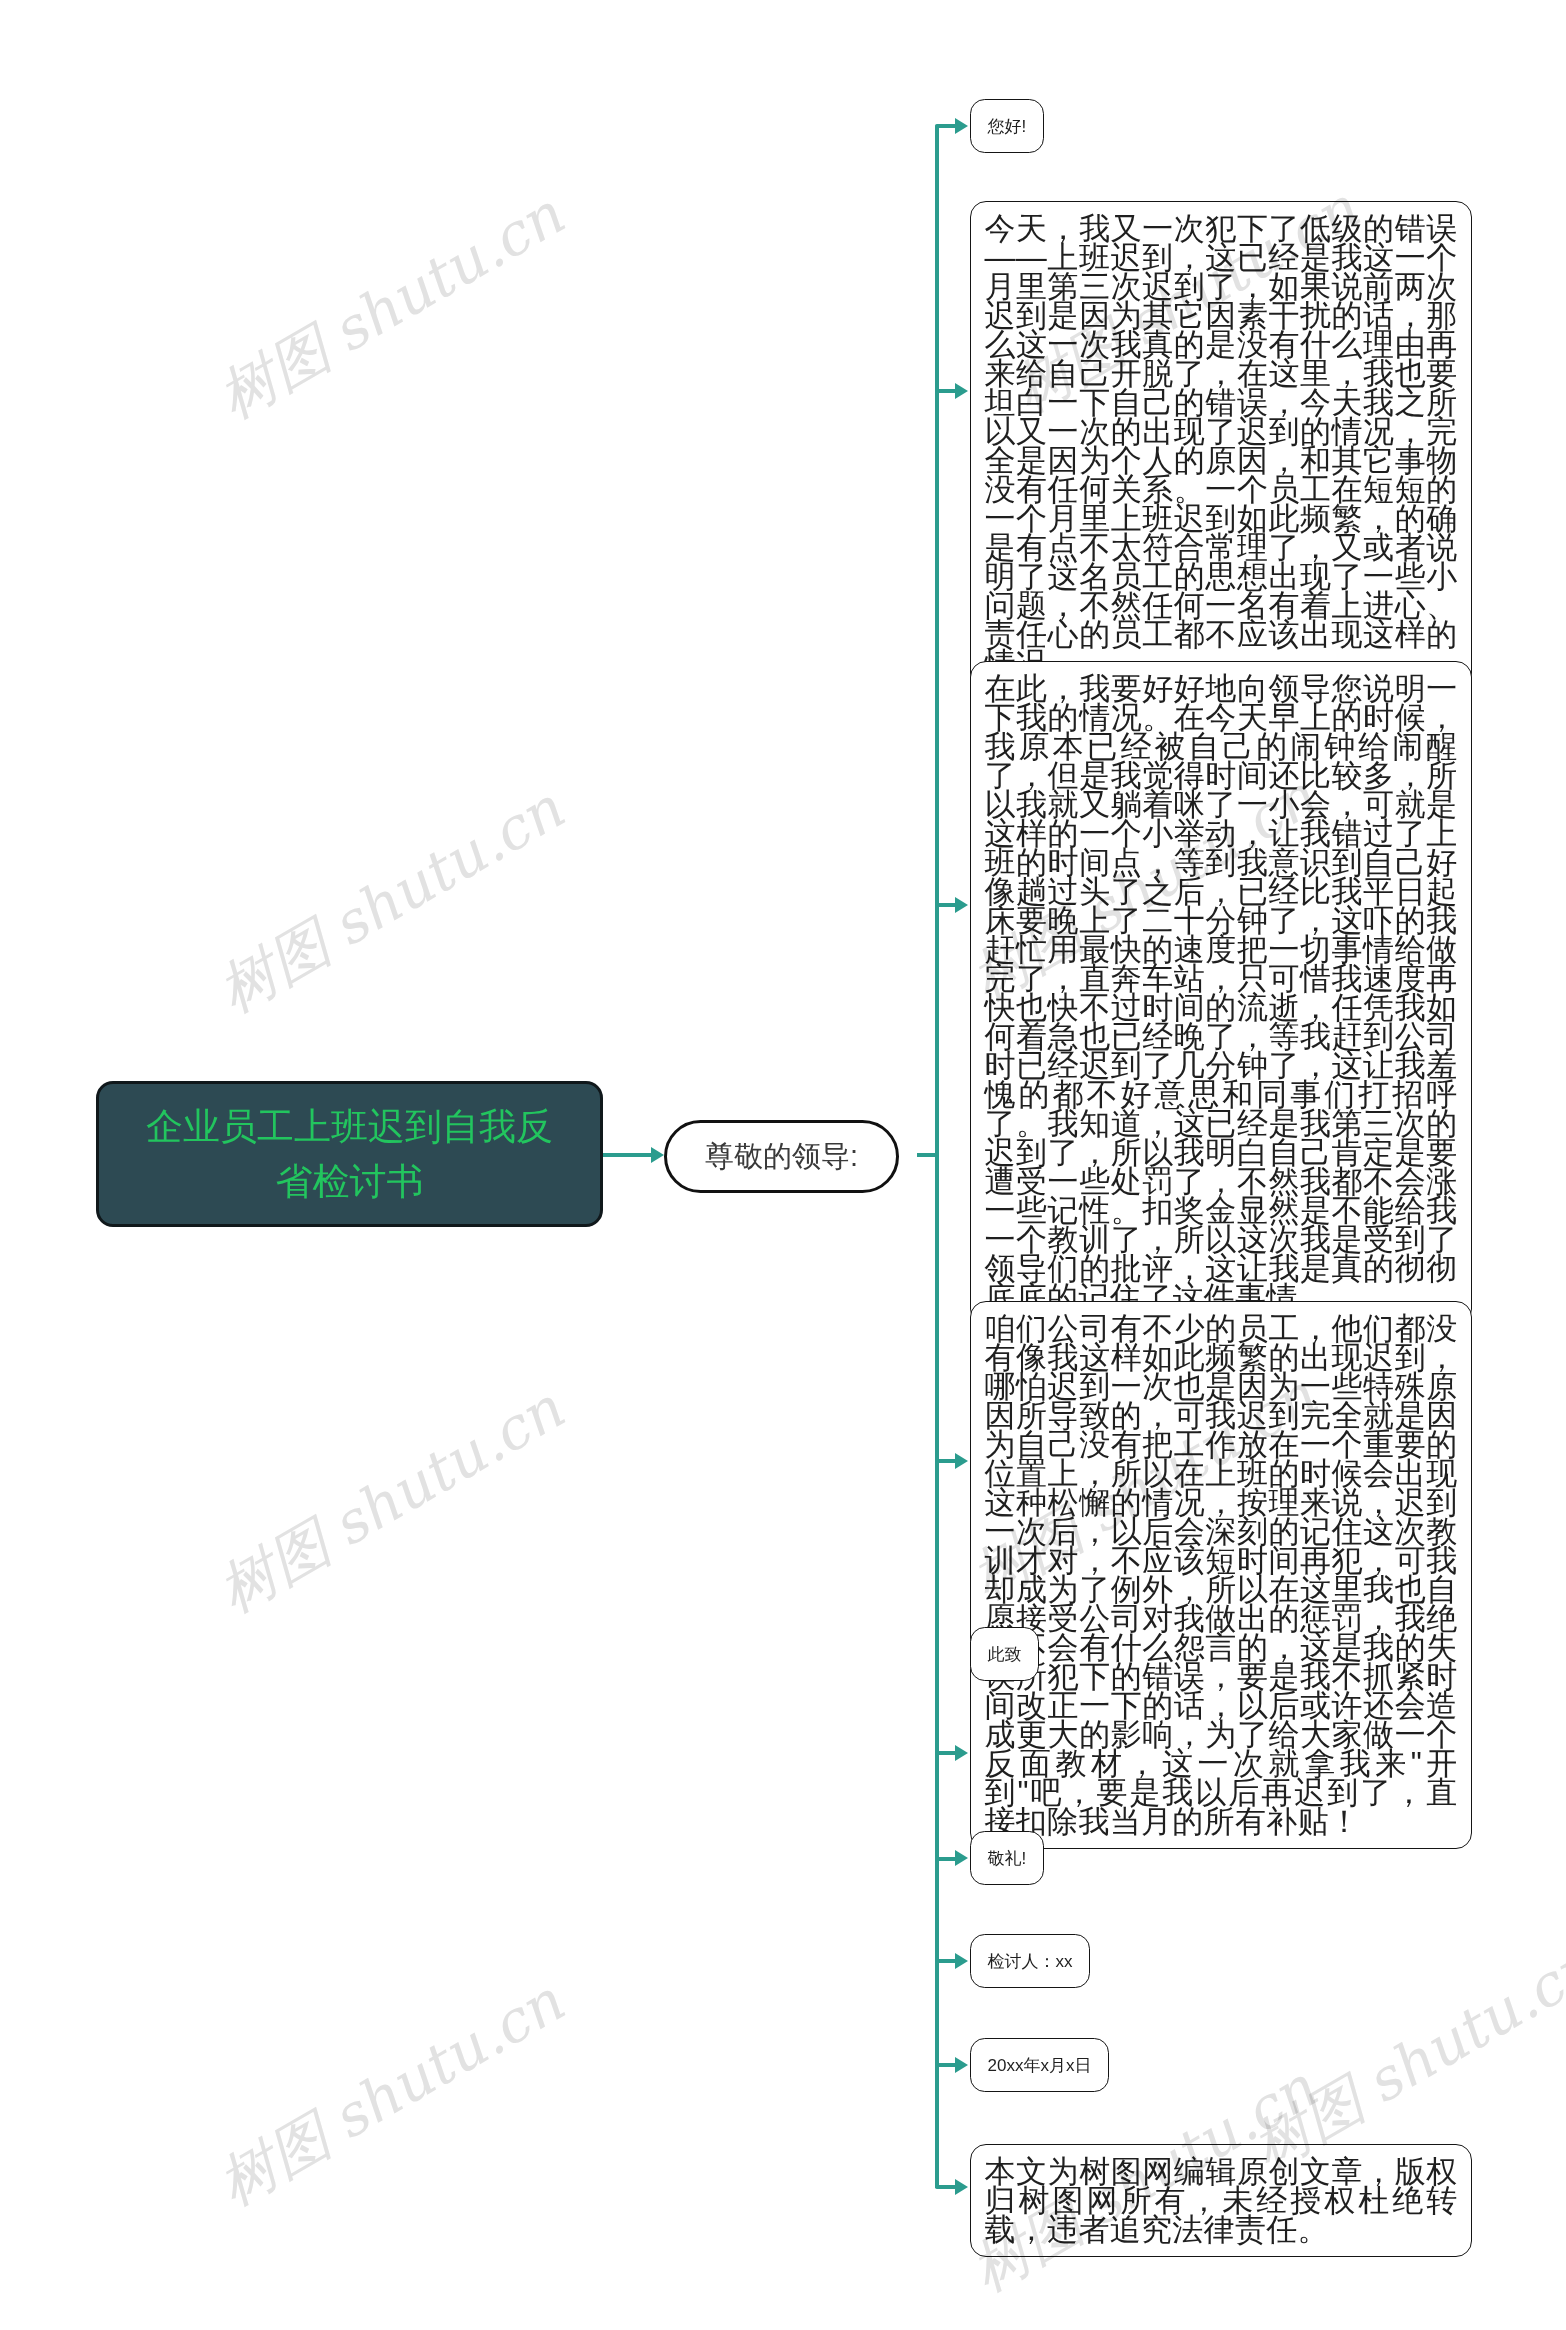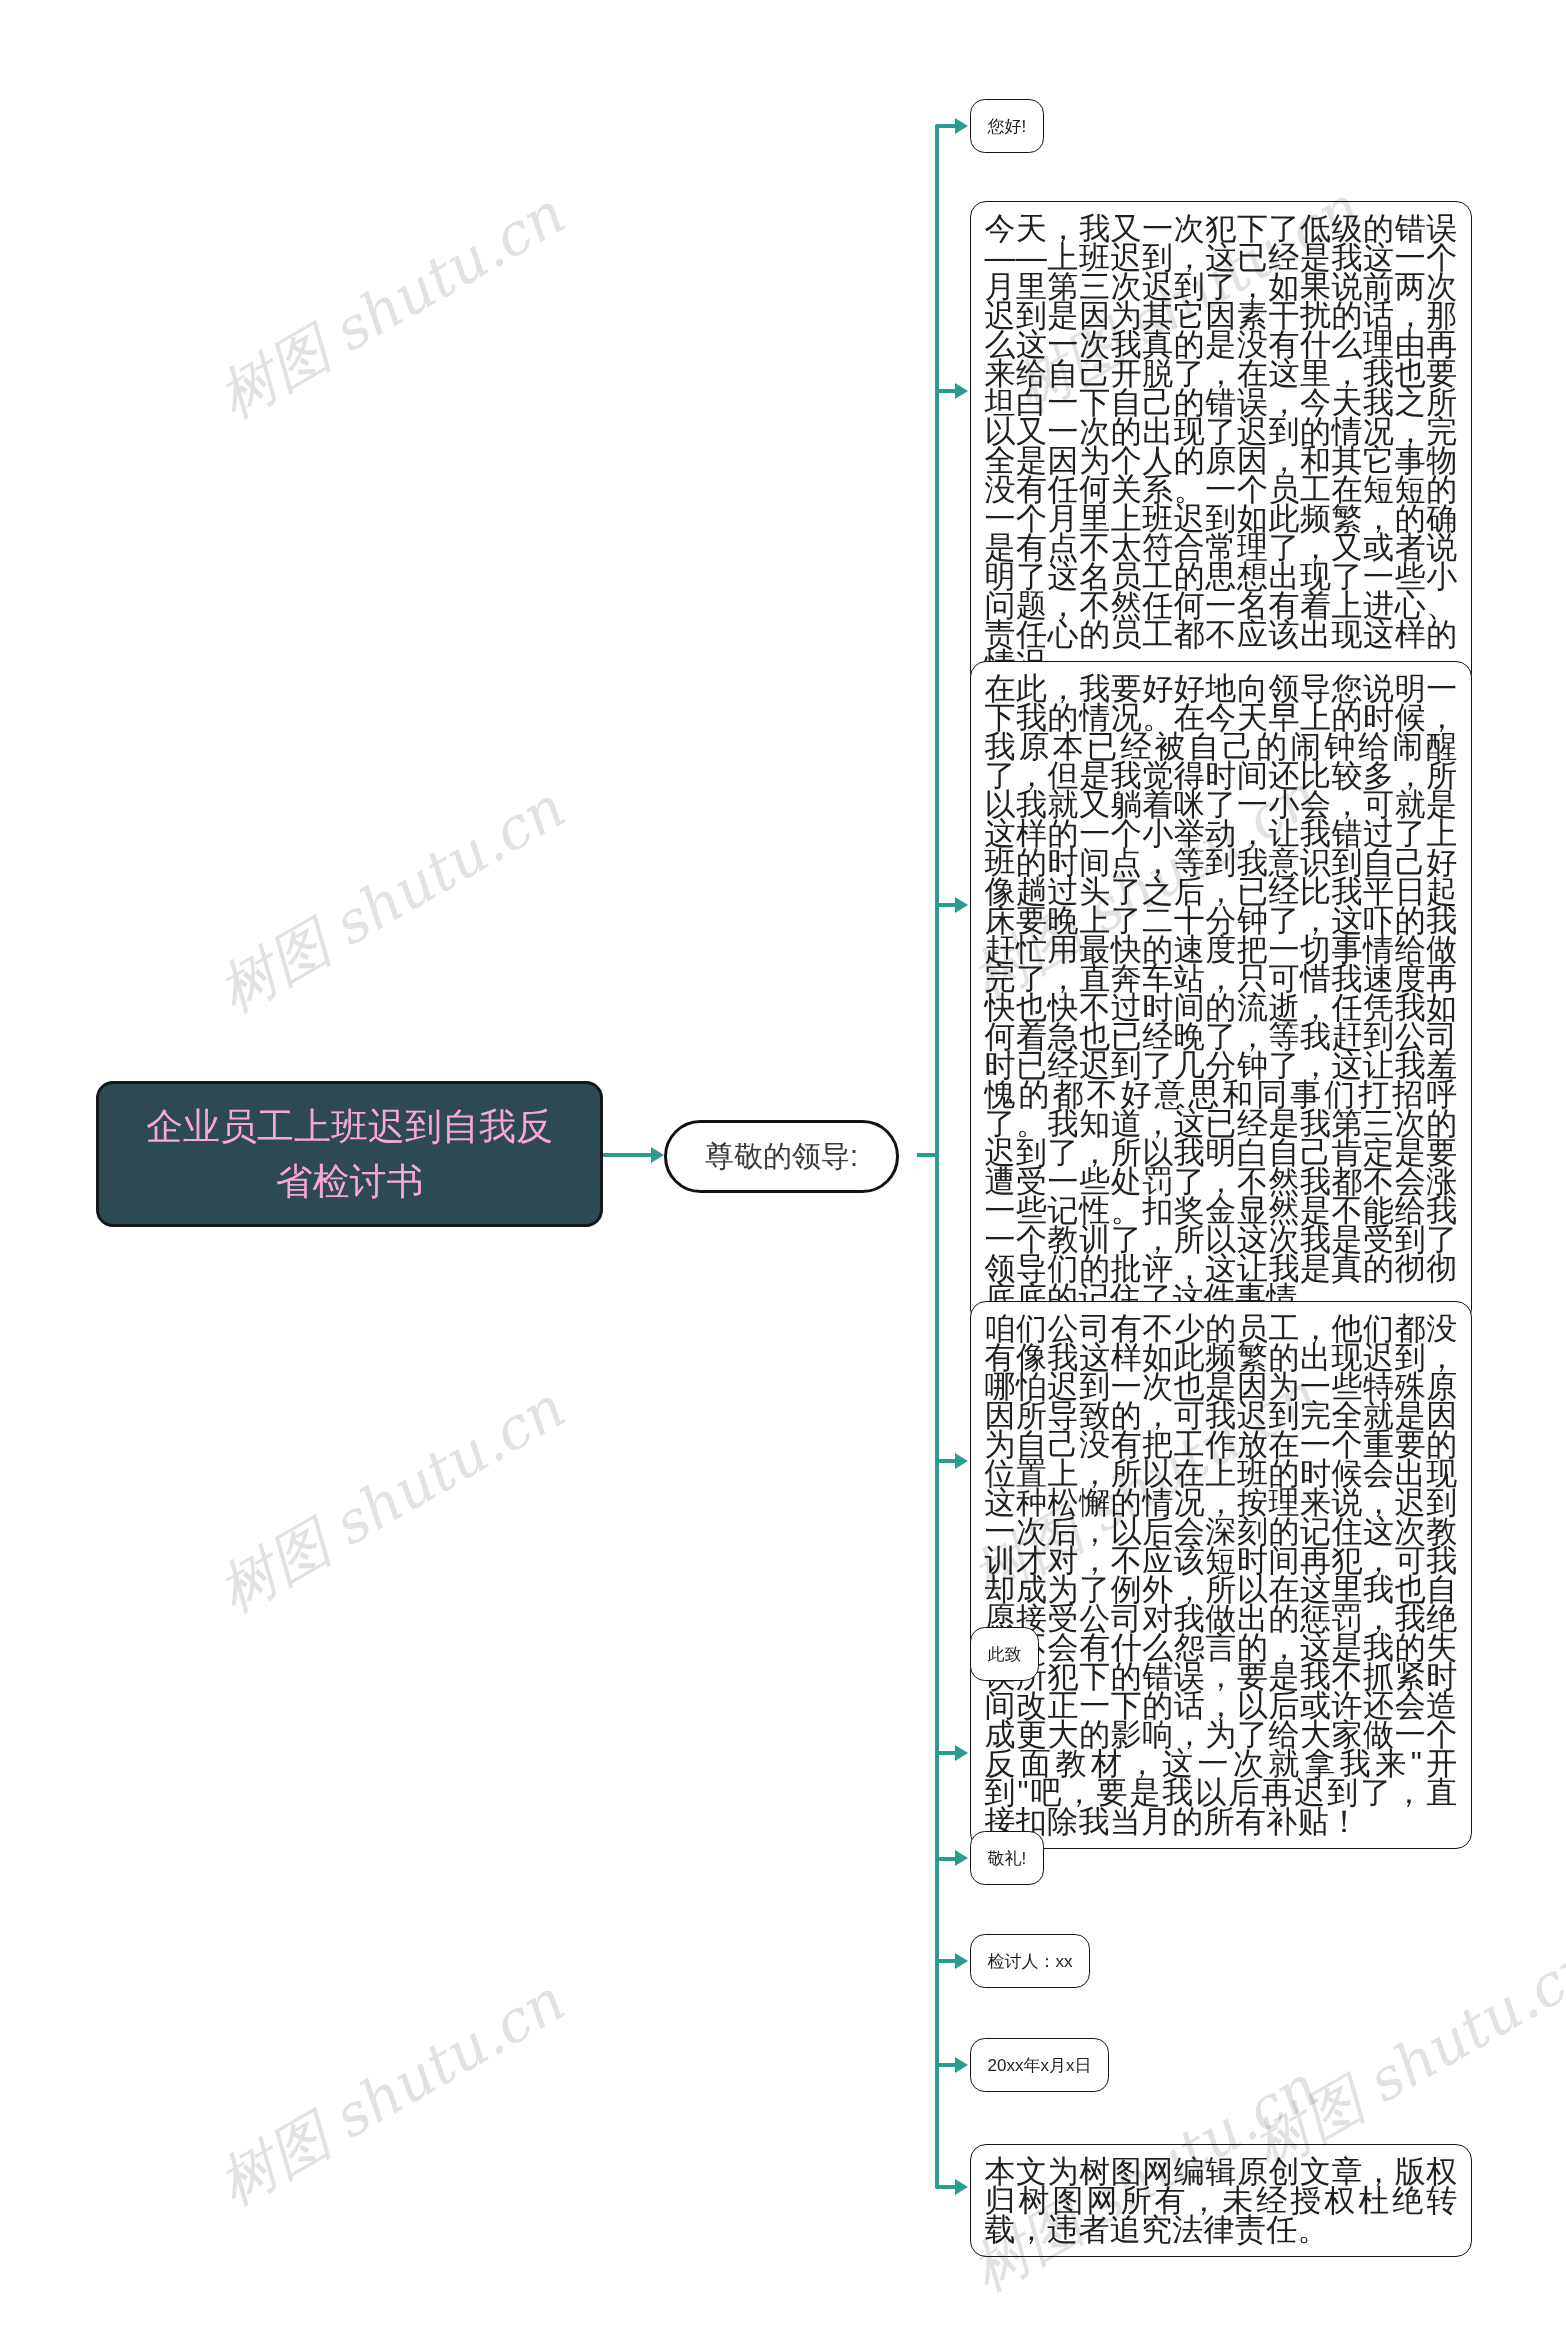--- a/index.html
+++ b/index.html
@@ -20,21 +20,21 @@
     text-align:justify; letter-spacing:0.3px;
   }
   .leaf-small {
     left:970px; height:54px; border-radius:14.7px;
     padding:0 16.5px; display:inline-flex; align-items:center;
     font-size:17px; white-space:nowrap;
   }
   .root-node {
     left:96px; top:1081px; width:507px; height:146px;
     background:#2D4A53; border:3.7px solid #10181B; border-radius:17px;
-    color:#f9a8d4; display:flex; align-items:center; justify-content:center;
+    color:#22c55e; display:flex; align-items:center; justify-content:center;
     text-align:center; font-size:37px; line-height:55px; padding:0 38px;
   }
   .branch-node {
     left:664px; top:1120px; height:73px;
     border:3.1px solid #111111; border-radius:37px;
     display:inline-flex; align-items:center; padding:0 38px;
     font-size:29px; color:#3a3a3a; background:#ffffff; z-index:2;
     position:absolute; box-sizing:border-box; white-space:nowrap;
   }
 

